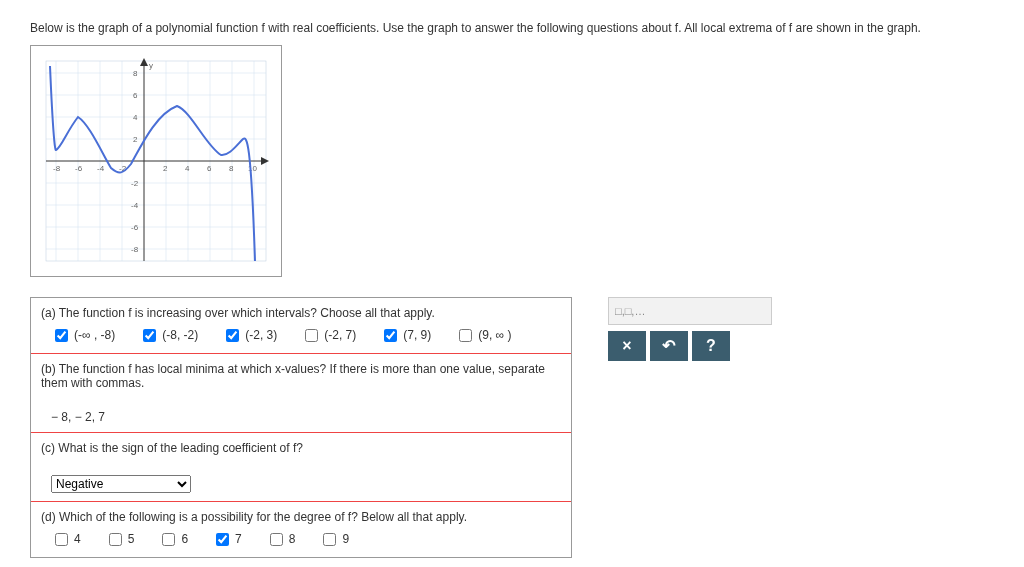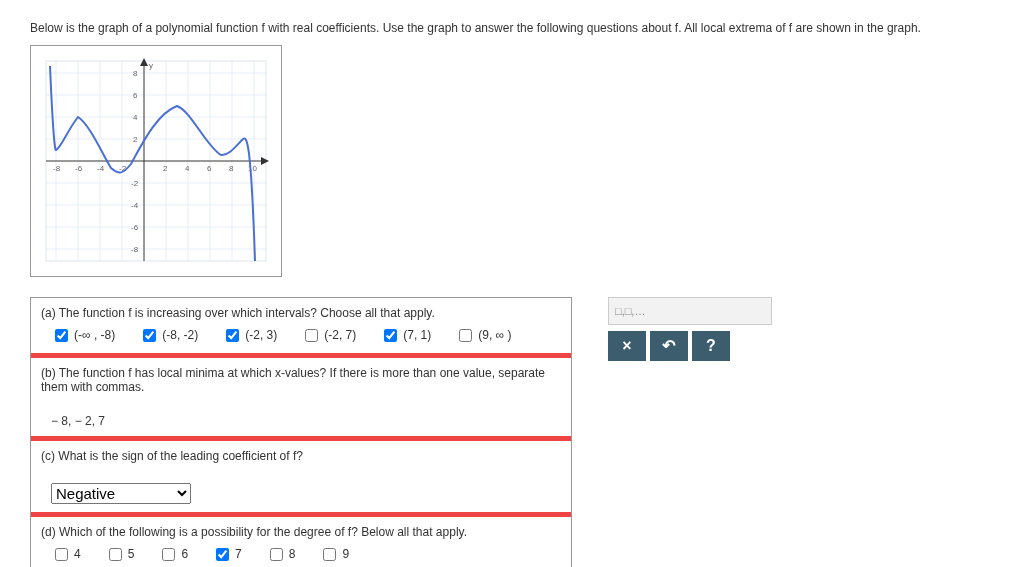--- a/index.html
+++ b/index.html
@@ -25,34 +25,34 @@
   .two-col {
     display: flex;
     align-items: flex-start;
     gap: 36px;
   }
   .qbox {
     border: 1px solid #999;
     width: 540px;
   }
   .qpart {
-    border-top: 5px solid #ef4444;
+    border-top: 1px solid #ef4444;
     padding: 8px 10px;
   }
   .qpart:first-child { border-top: none;}
   .opt-row {
     margin-top: 6px;
     display: flex;
     flex-wrap: wrap;
     gap: 24px;
     padding-left: 10px;
   }
   .opt { display:flex; align-items:center; gap:3px;}
   .answer-line { padding-left: 10px; margin-top: 20px;}
-  select { font-size: 15px; width: 140px;}
+  select { font-size: 12px; width: 140px;}
   .side {
     display:flex;
     flex-direction: column;
     gap: 6px;
   }
   .hint {
     border: 1px solid #ccc;
     height: 26px; width: 150px;
     background: #f2f2f2;
     color:#888;
@@ -151,21 +151,21 @@
         <label class="opt">
             <input type="checkbox" checked="" style="">
             <span>(-2, 3)</span>
           </label>
         <label class="opt">
             <input type="checkbox" style="">
             <span>(-2, 7)</span>
           </label>
         <label class="opt">
             <input type="checkbox" checked="" style="">
-            <span>(7, 1)</span>
+            <span>(7, 9)</span>
           </label>
         <label class="opt">
             <input type="checkbox" style="">
             <span>(9, ∞ )</span>
           </label>
       </div>
     </div>
 
     <div class="qpart">
       <div>(b) The function f has local minima at which x-values? If there is more than one value, separate them with commas.</div>

